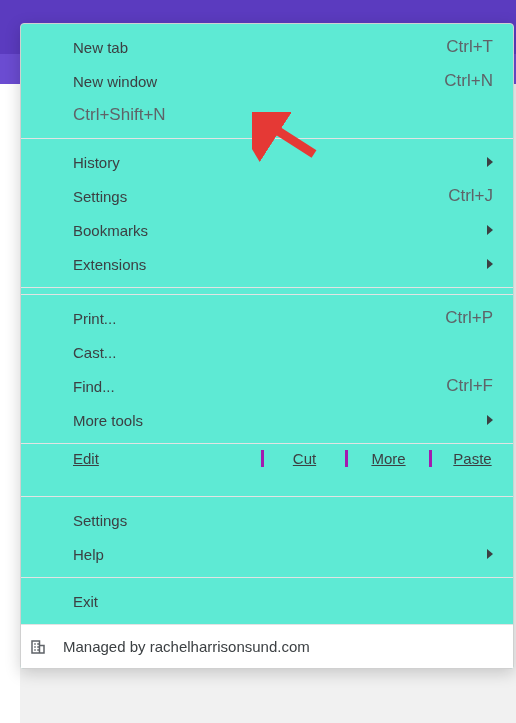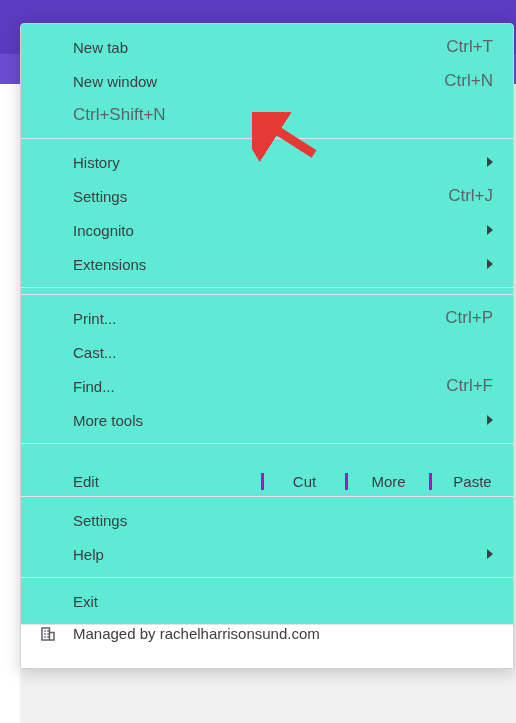--- a/index.html
+++ b/index.html
@@ -78,38 +78,40 @@
     font-size: 18px; color: #3c4043;
     cursor: pointer;
   }
   .zoom-val { width: 56px; text-align: center; }
   .fs-icon {
     width: 58px; display: flex; justify-content: center; align-items: center;
     border-left: 1px solid #e3e3e3; height: 100%;
   }
   .edit-row {
     display: flex;
-    align-items: flex-end;
+    align-items: flex-start;
     height: 40px;
+    text-decoration: underline;
   }
   .edit-label {
     flex: 1;
     padding-left: 52px;
     display: flex; align-items: center;
   }
   .edit-btn {
     width: 84px;
     border-left: 3px solid #a21caf;
     display: flex; align-items: center; justify-content: center;
     cursor: pointer;
   }
   .managed {
     display: flex;
+    align-items: center;
     height: 44px;
-    padding-left: 18px;
+    padding-left: 8px;
     border-top: 1px solid #e3e3e3;
     background: #fff;
     gap: 16px;
   }
   .building-icon { width: 18px; height: 18px; color: #5f6368; }
   .arrow {
     position: absolute;
     top: 112px;
     left: 252px;
     width: 70px;
@@ -144,21 +146,21 @@
 
   <div class="item">
     <span class="label">History</span>
     <span class="chev"></span>
   </div>
   <div class="item">
     <span class="label">Settings</span>
     <span class="shortcut">Ctrl+J</span>
   </div>
   <div class="item">
-    <span class="label">Incognito</span>
+    <span class="label">Bookmarks</span>
     <span class="chev"></span>
   </div>
   <div class="item">
     <span class="label">Extensions</span>
     <span class="chev"></span>
   </div>
 
   <div class="sep"></div>
 
 

